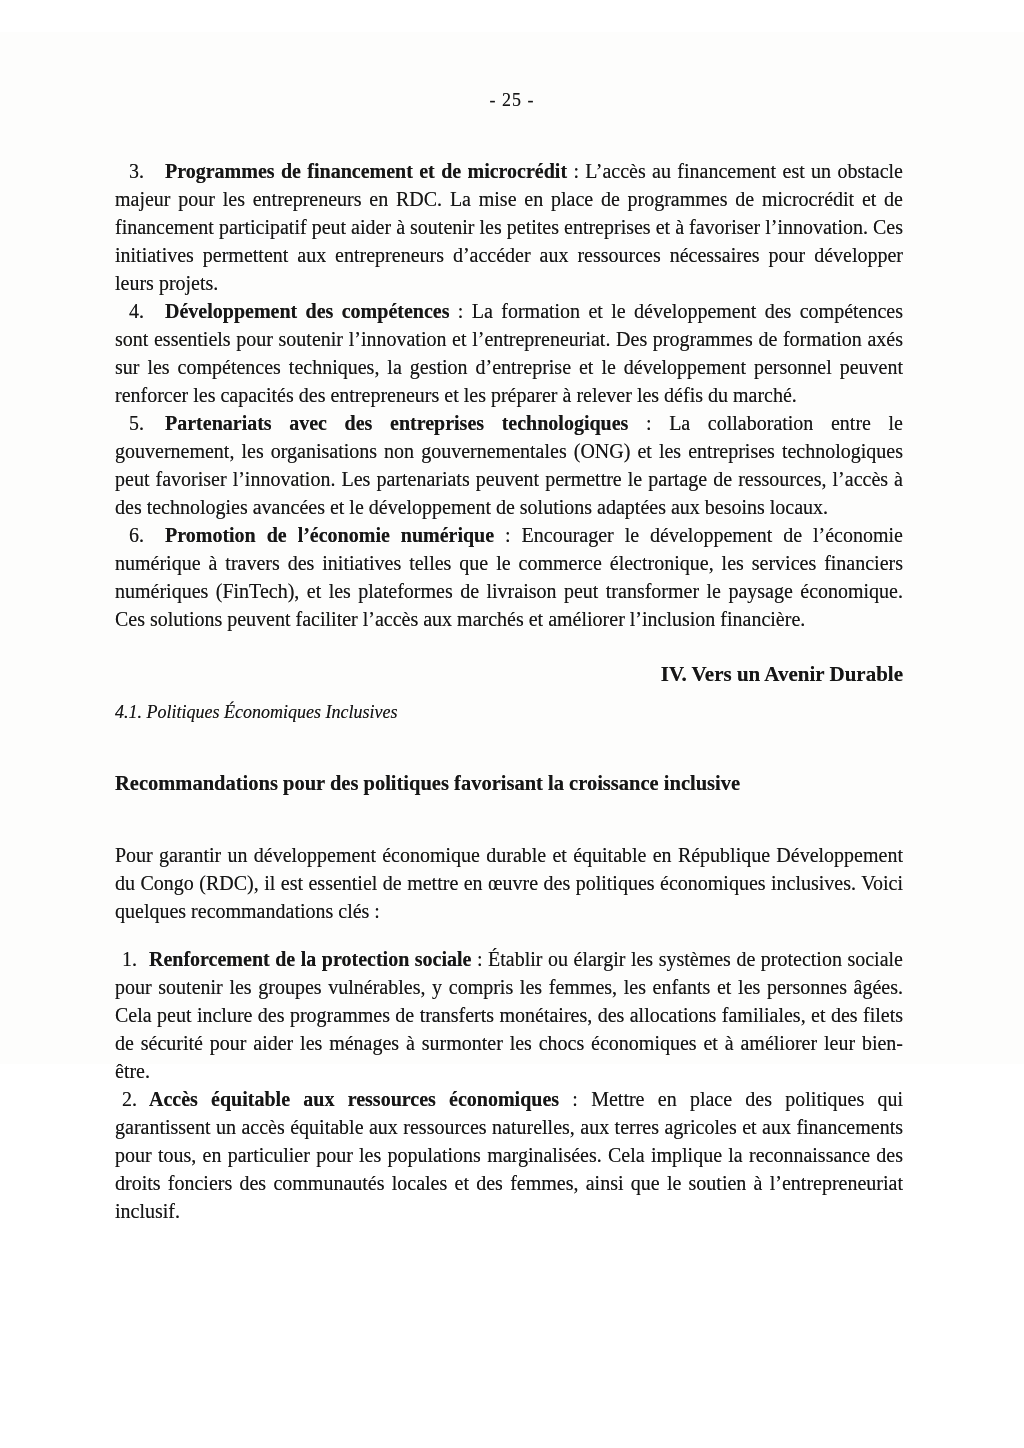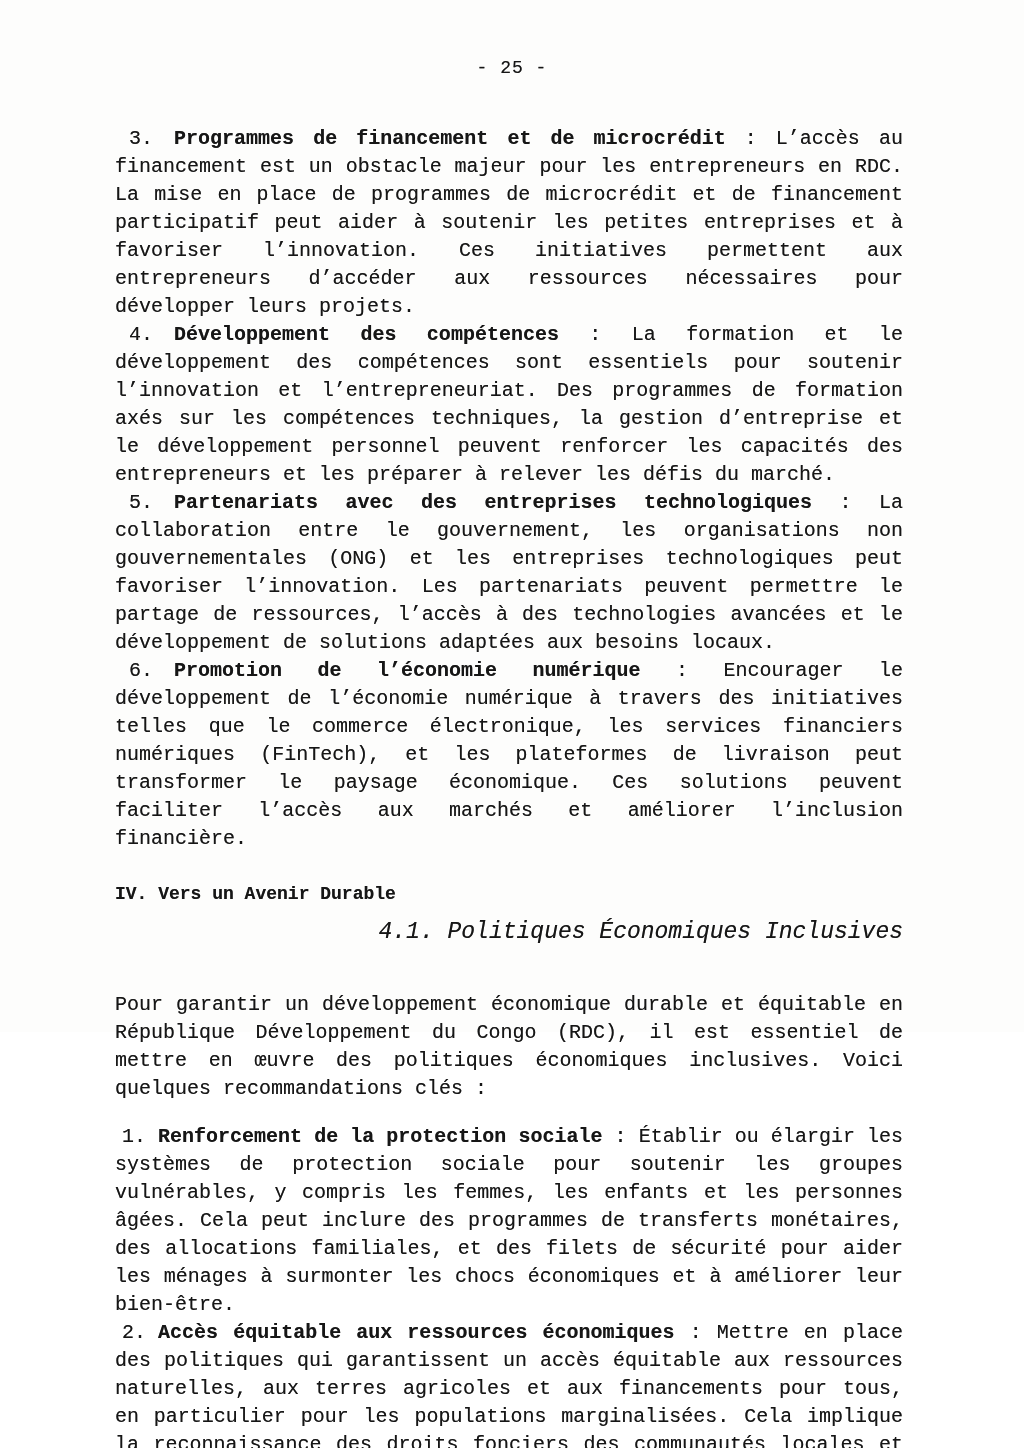--- a/index.html
+++ b/index.html
@@ -10,23 +10,24 @@
     width: 1024px;
     height: 1448px;
     background: #ffffff;
     overflow: hidden;
   }
   .page {
     position: relative;
     width: 1024px;
     height: 1032px;
     background: #fdfdfc;
-    font-family: Liberation Mono, monospace;
+    font-family: Liberation Serif, serif;
     color: #161616;
     text-shadow: 0 0 0.6px rgba(50,50,50,0.65);
+    margin-top: 32px;
   }
   .page-number {
     padding-top: 57px;
     text-align: center;
     font-size: 18px;
     line-height: 22px;
     letter-spacing: 1px;
   }
   .content {
     margin: 46px 121px 0 115px;
@@ -44,31 +45,31 @@
   .item-a .num {
     padding-left: 14px;
     padding-right: 21px;
   }
   .item-b .num {
     padding-left: 7px;
     padding-right: 12px;
   }
   .h-iv {
     margin-top: 26px !important;
-    font-size: 18px;
+    font-size: 21px;
     font-weight: bold;
     line-height: 30px;
-    text-align: left;
+    text-align: right;
   }
   .h-41 {
     margin-top: 8px !important;
-    font-size: 23px;
+    font-size: 18px;
     font-style: italic;
     line-height: 30px;
-    text-align: right;
+    text-align: left;
   }
   .h-reco {
     margin-top: 42px !important;
     font-size: 20.5px;
     font-weight: bold;
     line-height: 28px;
     text-align: left !important;
   }
   .para-pour {
     margin-top: 44px !important;
@@ -92,20 +93,21 @@
     <p class="item item-a"><span class="num">4.</span><b>Développement des compétences</b><span> : La formation et le développement des compétences sont essentiels pour soutenir l’innovation et l’entrepreneuriat. Des programmes de formation axés sur les compétences techniques, la gestion d’entreprise et le développement personnel peuvent renforcer les capacités des entrepreneurs et les préparer à relever les défis du marché.</span></p>
 
     <p class="item item-a"><span class="num">5.</span><b>Partenariats avec des entreprises technologiques</b><span> : La collaboration entre le gouvernement, les organisations non gouvernementales (ONG) et les entreprises technologiques peut favoriser l’innovation. Les partenariats peuvent permettre le partage de ressources, l’accès à des technologies avancées et le développement de solutions adaptées aux besoins locaux.</span></p>
 
     <p class="item item-a"><span class="num">6.</span><b>Promotion de l’économie numérique</b><span> : Encourager le développement de l’économie numérique à travers des initiatives telles que le commerce électronique, les services financiers numériques (FinTech), et les plateformes de livraison peut transformer le paysage économique. Ces solutions peuvent faciliter l’accès aux marchés et améliorer l’inclusion financière.</span></p>
 
     <p class="h-iv">IV. Vers un Avenir Durable</p>
 
     <p class="h-41">4.1. Politiques Économiques Inclusives</p>
 
+    <p class="h-reco">Recommandations pour des politiques favorisant la croissance inclusive</p>
 
     <p class="para-pour">Pour garantir un développement économique durable et équitable en République Développement du Congo (RDC), il est essentiel de mettre en œuvre des politiques économiques inclusives. Voici quelques recommandations clés :</p>
 
     <p class="item item-b list-b-start"><span class="num">1.</span><b>Renforcement de la protection sociale</b><span> : Établir ou élargir les systèmes de protection sociale pour soutenir les groupes vulnérables, y compris les femmes, les enfants et les personnes âgées. Cela peut inclure des programmes de transferts monétaires, des allocations familiales, et des filets de sécurité pour aider les ménages à surmonter les chocs économiques et à améliorer leur bien-être.</span></p>
 
     <p class="item item-b"><span class="num">2.</span><b>Accès équitable aux ressources économiques</b><span> : Mettre en place des politiques qui garantissent un accès équitable aux ressources naturelles, aux terres agricoles et aux financements pour tous, en particulier pour les populations marginalisées. Cela implique la reconnaissance des droits fonciers des communautés locales et des femmes, ainsi que le soutien à l’entrepreneuriat inclusif.</span></p>
 
   </div>
 </div>
 

